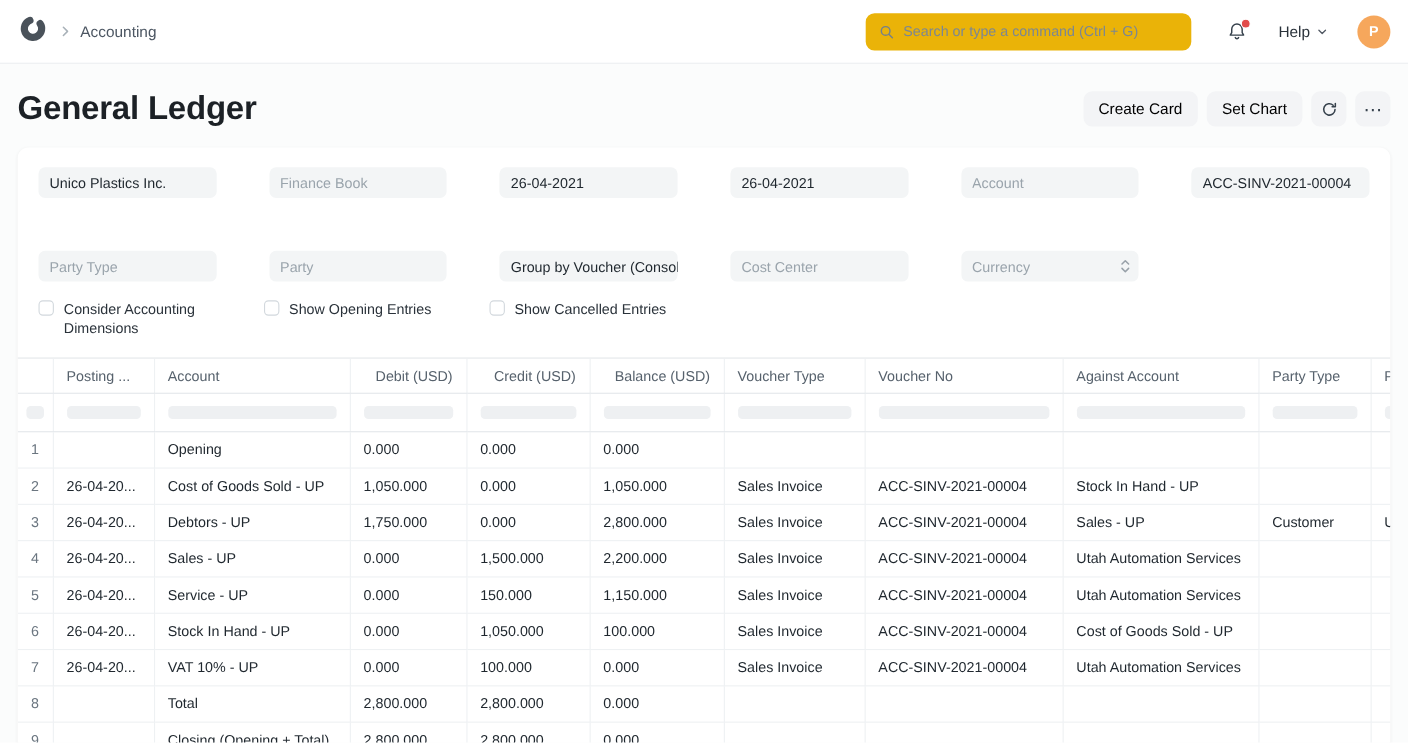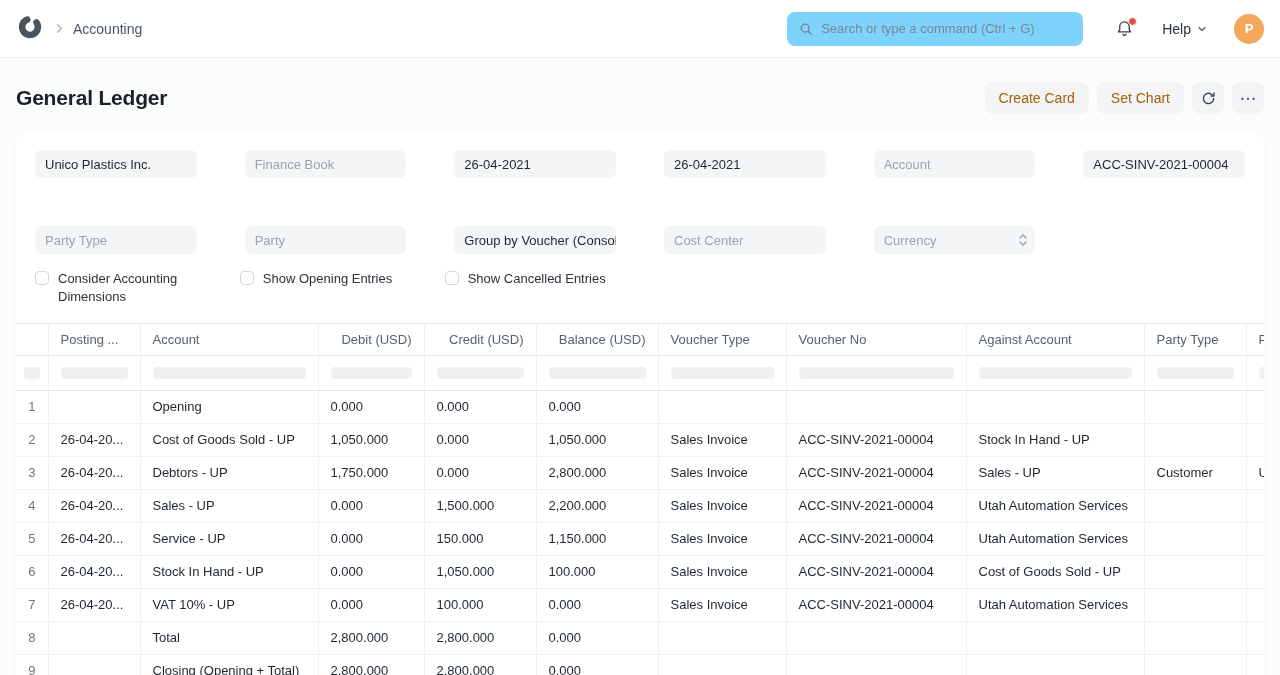--- a/index.html
+++ b/index.html
@@ -7,37 +7,37 @@
   body {
     font-family: "Liberation Sans", sans-serif;
     background:#fbfcfc; color:#1f272e;
   }
   
   .navbar { height:58px; background:#fff; border-bottom:1px solid #ebeef0;
     display:flex; align-items:center; padding:0 16px; }
   .logo { width:28px; height:28px; display:flex; align-items:center; justify-content:center; cursor:pointer; }
   .crumb-chev { display:flex; align-items:center; margin-left:8px; }
   .breadcrumb { font-size:14px; color:#4c5662; text-decoration:none; margin-left:6px; cursor:pointer; }
-  .search { margin-left:auto; width:296px; height:34px; background:#7dd3fc; border-radius:8px;
+  .search { margin-left:auto; width:296px; height:34px; background:#eab308; border-radius:8px;
     display:flex; align-items:center; padding:0 12px; gap:8px; }
   .search input { border:none; background:transparent; outline:none; width:100%;
     font:13px "Liberation Sans", sans-serif; color:#1f272e; }
   .search input::placeholder { color:#7c8792; }
   .bell { position:relative; margin-left:32px; display:flex; cursor:pointer; }
   .dot { position:absolute; top:-2px; right:-3px; width:9px; height:9px; border-radius:50%;
     background:#e24c4c; border:1.5px solid #fff; }
   .help { margin-left:28px; display:flex; align-items:center; gap:5px; font-size:14px; color:#2a323a; cursor:pointer; }
   .avatar { margin-left:26px; width:30px; height:30px; border-radius:50%; background:#f6a75c;
     color:#fff; font-size:13px; font-weight:700; display:flex; align-items:center; justify-content:center; cursor:pointer; }
   
   .page-head { display:flex; align-items:center; justify-content:space-between; padding:24px 16px 18px; }
-  h1 { font-size:21px; font-weight:700; color:#1c2126; letter-spacing:-0.2px; }
+  h1 { font-size:30px; font-weight:700; color:#1c2126; letter-spacing:-0.2px; }
   .actions { display:flex; gap:8px; align-items:center; }
   .btn { height:32px; padding:0 14px; border:none; border-radius:8px; background:#f3f4f6;
-    font:500 14px "Liberation Sans", sans-serif; color:#a16207; cursor:pointer; }
+    font:500 14px "Liberation Sans", sans-serif; color:#000000; cursor:pointer; }
   .icon-btn { width:32px; padding:0; display:flex; align-items:center; justify-content:center; font-size:17px; color:#36414c; }
   
   .card { margin:0 16px; background:#fff; border-radius:10px; box-shadow:0 1px 3px rgba(0,0,0,0.05);
     overflow:hidden; padding-bottom:40px; }
   .filters { display:grid; grid-template-columns:repeat(6,1fr); column-gap:19px; row-gap:14px; padding:18px 19px 0;gap:48px; }
   .field { height:28px; background:#f3f5f6; border-radius:6px; display:flex; align-items:center;
     padding:0 10px; font-size:13px; position:relative; overflow:hidden; cursor:text; }
   .field input { border:none; background:transparent; outline:none; width:100%;
     font:13px "Liberation Sans", sans-serif; color:#1f272e; }
   .field input::placeholder { color:#9aa4ac; }

